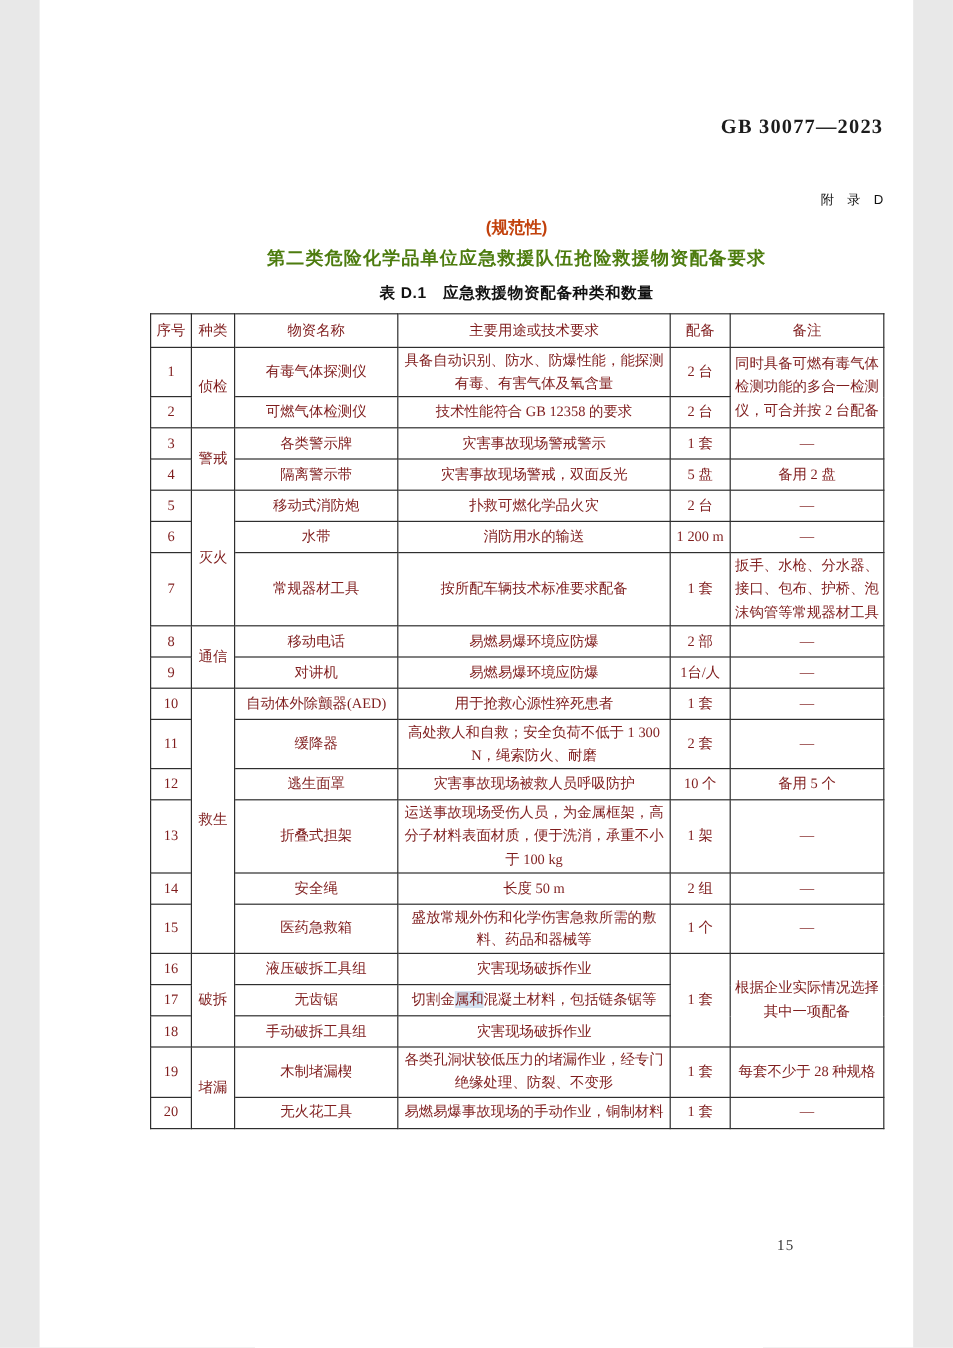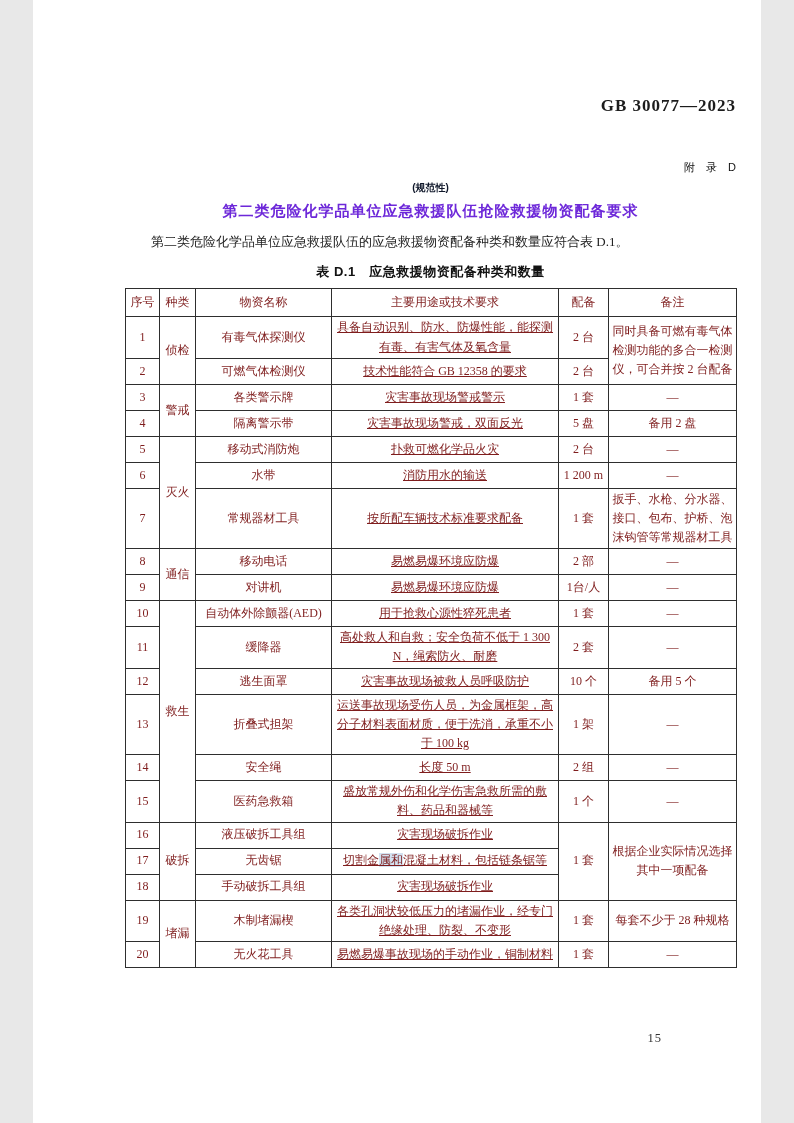--- a/index.html
+++ b/index.html
@@ -12,47 +12,47 @@
   .gb-header{
     margin-top:96px;text-align:right;font-weight:bold;font-size:17px;
     line-height:1.2;letter-spacing:1px;color:#1c1c1c;
     font-family:"Liberation Serif","DejaVu Serif",serif;
   }
   .title1{
     margin-top:46px;text-align:right;font-weight:normal;font-size:11px;line-height:1;
     font-family:"Liberation Sans","DejaVu Sans",sans-serif;color:#111;
   }
   .title2{
-    margin-top:9px;text-align:center;font-weight:bold;font-size:10px;line-height:1.1;
-    font-family:"Liberation Sans","DejaVu Sans",sans-serif;color:#0f172a;
+    margin-top:9px;text-align:center;font-weight:bold;font-size:14px;line-height:1.1;
+    font-family:"Liberation Sans","DejaVu Sans",sans-serif;color:#c2410c;
   }
   .title3{
     margin-top:10px;text-align:center;font-weight:bold;font-size:15px;line-height:1.1;
     letter-spacing:1px;
-    font-family:"Liberation Sans","DejaVu Sans",sans-serif;color:#6d28d9;
+    font-family:"Liberation Sans","DejaVu Sans",sans-serif;color:#4d7c0f;
   }
   .para{
     margin:13px 0 0 0;font-size:13px;line-height:1.45;text-indent:2em;color:#222;
   }
   .caption{
     margin-top:12px;text-align:center;font-weight:bold;font-size:13px;line-height:1.2;
     letter-spacing:0.5px;
     font-family:"Liberation Sans","DejaVu Sans",sans-serif;color:#111;
   }
   table.supplies{
     margin-top:9px;border-collapse:collapse;table-layout:fixed;width:611px;
     font-size:12px;line-height:1.6;color:#7f1d1d;
   }
   table.supplies th, table.supplies td{
     border:1px solid #2e2e2e;text-align:center;vertical-align:middle;
     padding:1px 3px;font-weight:normal;word-break:break-word;
   }
   table.supplies thead th{height:25px;}
   table.supplies td{height:23px;}
-  td.c-use{text-align:left;padding:2px 5px;text-decoration:underline;}
+  td.c-use{text-align:left;padding:2px 5px;}
   td.c-note{padding:2px 4px;}
   td.c-qty{padding:1px 0;}
   td.al-left{text-align:left;padding-left:5px;padding-right:4px;}
   .hl{background:rgba(150,185,221,0.42);}
   .page-number{
     position:absolute;top:1031px;right:99px;font-size:12.5px;color:#333;
     letter-spacing:1px;
   }
 </style>
 </head>
@@ -60,21 +60,20 @@
 
 <div class="page">
   <div class="content">
 
     <div class="gb-header">GB 30077—2023</div>
 
     <div class="title1">附　录　D</div>
     <div class="title2">(规范性)</div>
     <div class="title3">第二类危险化学品单位应急救援队伍抢险救援物资配备要求</div>
 
-    <p class="para">第二类危险化学品单位应急救援队伍的应急救援物资配备种类和数量应符合表 D.1。</p>
 
     <div class="caption">表 D.1　应急救援物资配备种类和数量</div>
 
     <table class="supplies">
       <colgroup>
         <col style="width:34px">
         <col style="width:36px">
         <col style="width:136px">
         <col style="width:227px">
         <col style="width:50px">

